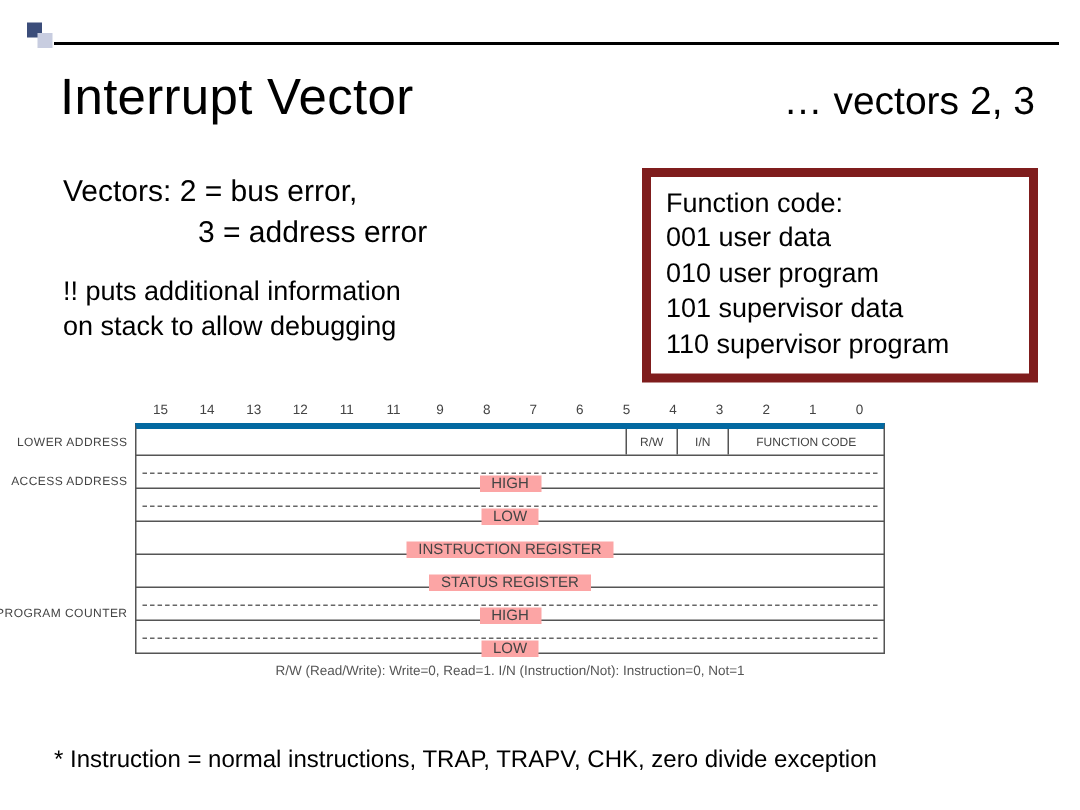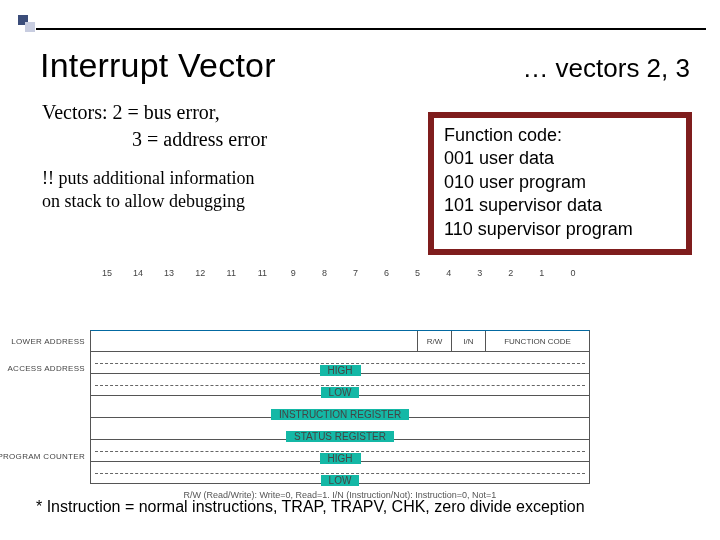--- a/index.html
+++ b/index.html
@@ -45,25 +45,24 @@
   .title {
     font-size: 34px;
     font-weight: 400;
     letter-spacing: 0.2px;
   }
   .subtitle {
     font-size: 26px;
   }
   .body-left {
     position: absolute;
-    top: 99px; left: 42px;
+    top: 115px; left: 42px;
     width: 360px;
     font-size: 20px;
     line-height: 1.35;
-    font-family: Liberation Serif, serif;
   }
   .body-left .ind { padding-left: 90px; }
   .body-left .note {
     margin-top: 14px;
     font-size: 18px;
     line-height: 1.3;
   }
   .func-box {
     position: absolute;
     top: 112px; left: 428px;
@@ -93,41 +92,41 @@
     height: 22px;
     border: 1px solid #555;
     border-top: none;
     position: relative;
     display: flex;
     align-items: center;
     justify-content: center;
     font-size: 10px;
     color: #444;
   }
-  .row.first { border-top: 1px solid #0369a1; margin-top: 48px; }
+  .row.first { border-top: 4px solid #0369a1; }
   .row .lbl-left {
     position: absolute;
     right: 100%;
     padding-right: 6px;
     white-space: nowrap;
     text-align: right;
     font-size: 8px;
     letter-spacing: 0.3px;
     width: 98px;
   }
   .row .dashes {
     position: absolute;
     left: 4px; right: 4px; top: 50%;
     border-top: 1px dashed #666;
     z-index: 0;
   }
   .row .center-text {
     position: relative;
     z-index: 1;
-    background: #14b8a6;
+    background: #fca5a5;
     padding: 0 8px;
     margin-top: 16px;
   }
   .row .cells {
     position: absolute;
     right: 0; top: 0; bottom: 0;
     display: flex;
   }
   .row .cells div {
     border-left: 1px solid #555;

